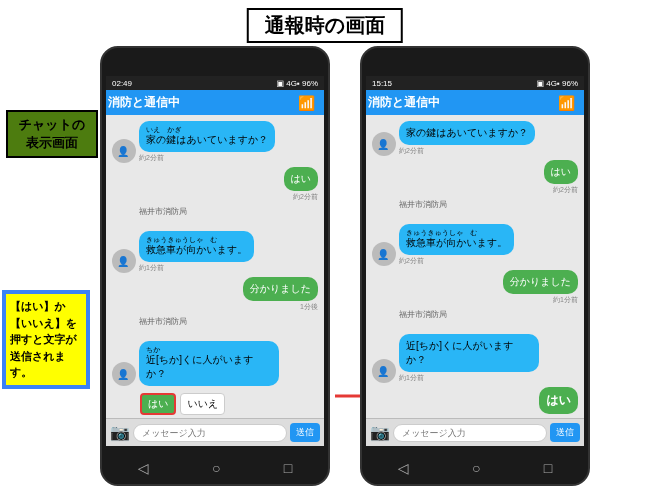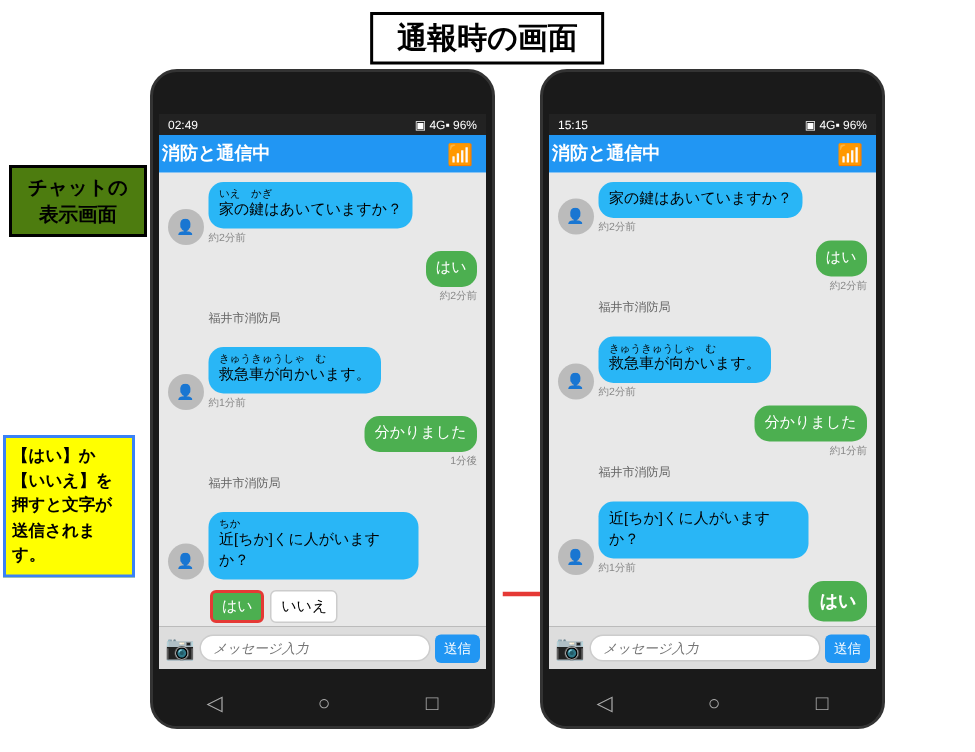--- a/index.html
+++ b/index.html
@@ -41,21 +41,21 @@
       line-height: 1.4;
       text-align: center;
       width: 92px;
     }
 
     .annotation-btn {
       position: absolute;
       top: 290px;
       left: 2px;
       background: #ffff00;
-      border: 2px solid #3b82f6;
+      border: 4px solid #3b82f6;
       font-size: 11px;
       font-weight: bold;
       padding: 4px 4px;
       line-height: 1.5;
       width: 88px;
     }
 
     
     .red-arrow {
       position: absolute;
@@ -222,21 +222,20 @@
       font-size: 16px;
       color: #666;
     }
     .msg-input {
       flex: 1;
       border: 1px solid #ccc;
       border-radius: 14px;
       padding: 3px 8px;
       font-size: 9px;
       background: #fff;
-      font-style: italic;
     }
     .send-btn {
       background: #2196F3;
       color: #fff;
       border: none;
       border-radius: 4px;
       padding: 3px 6px;
       font-size: 9px;
       cursor: pointer;
     }

